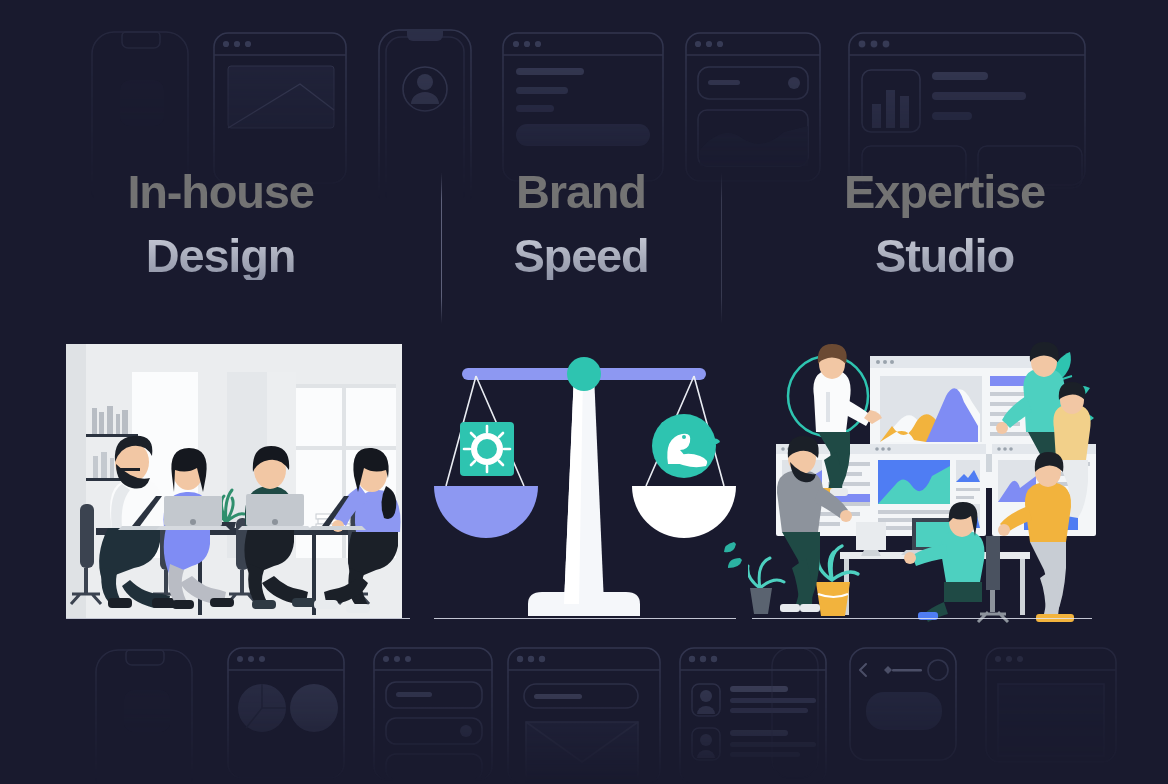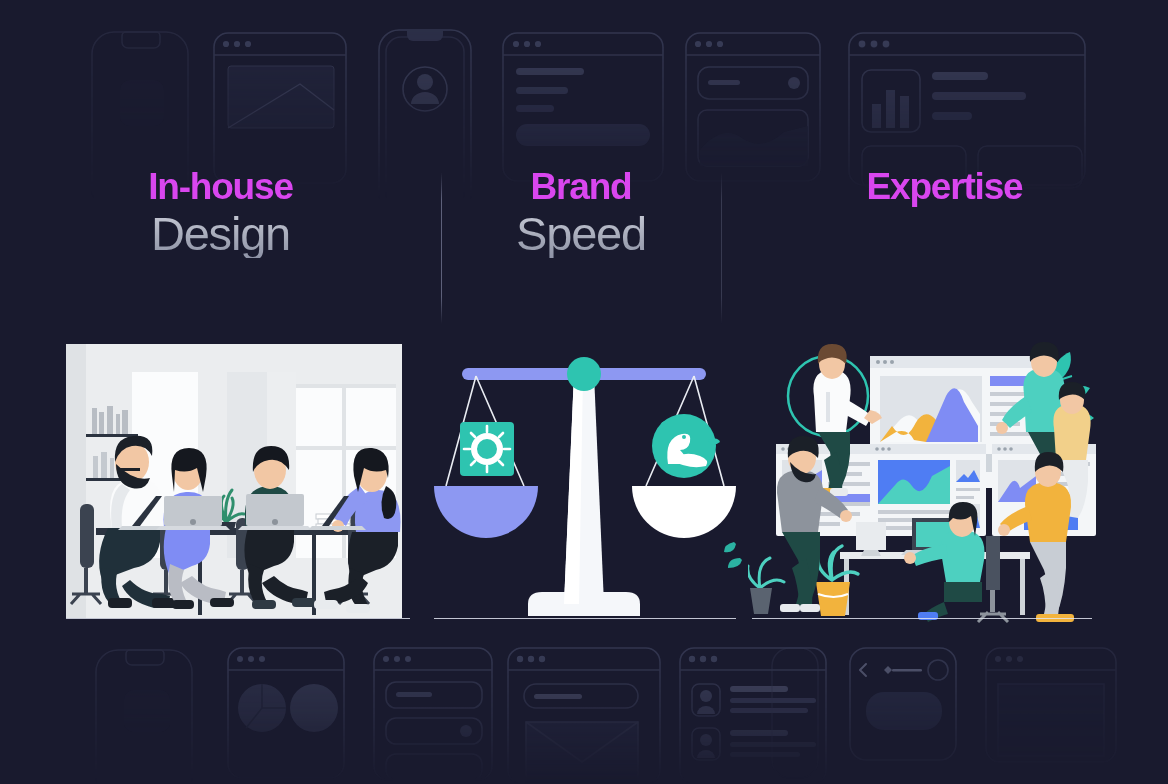--- a/index.html
+++ b/index.html
@@ -23,26 +23,26 @@
   .divider.d1 { left:441px; top:172px; height:152px; }
   .divider.d2 { left:721px; top:172px; height:152px; opacity:.45; }
 
   
   .headings { position:absolute; left:0; top:168px; width:1168px; height:160px; display:flex; }
   .col-head { flex:1 1 0; display:flex; flex-direction:column; align-items:center; justify-content:flex-start; }
   .col-head.c1 { flex:0 0 441px; }
   .col-head.c2 { flex:0 0 280px; }
   .col-head.c3 { flex:0 0 447px; }
   .title-main {
-    font-size:37px; font-weight:700; color:#d946ef; line-height:1.02;
+    font-size:47px; font-weight:700; color:#737373; line-height:1.02;
     letter-spacing:-1.2px; white-space:nowrap;
   }
   .title-sub {
-    font-size:47px; font-weight:400; line-height:1.02; letter-spacing:-1.2px;
-    margin-top:4px; white-space:nowrap;
+    font-size:47px; font-weight:700; line-height:1.02; letter-spacing:-1.2px;
+    margin-top:16px; white-space:nowrap;
     background:linear-gradient(180deg,#c9ccd8 0%,#a7abba 55%,#8e93a6 100%);
     -webkit-background-clip:text; background-clip:text;
     -webkit-text-fill-color:transparent; color:#a7abba;
   }
 
   
   .illus-row { position:absolute; left:0; top:336px; width:1168px; height:292px; }
   .illus { position:absolute; top:0; height:292px; }
   .illus svg { display:block; }
   .illus.i1 { left:60px; width:348px; }
@@ -154,20 +154,21 @@
     <div class="col-head c1">
       <div class="title-main">In-house</div>
       <div class="title-sub">Design</div>
     </div>
     <div class="col-head c2">
       <div class="title-main">Brand</div>
       <div class="title-sub">Speed</div>
     </div>
     <div class="col-head c3">
       <div class="title-main">Expertise</div>
+      <div class="title-sub">Studio</div>
     </div>
   </div>
 
   <div class="illus-row">
 
     <div class="illus i1">
       <svg width="348" height="292" viewBox="0 0 348 292">
 
         <rect x="6" y="8" width="336" height="274" fill="#ebedef"></rect>
         <rect x="6" y="8" width="20" height="274" fill="#dfe2e5"></rect>

